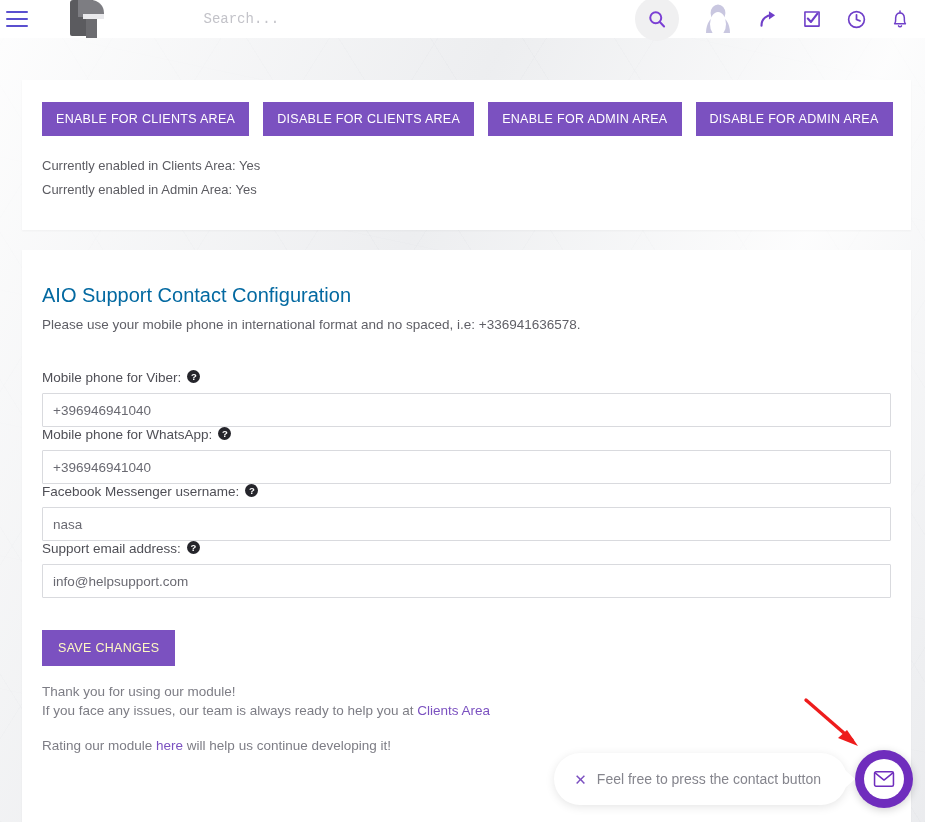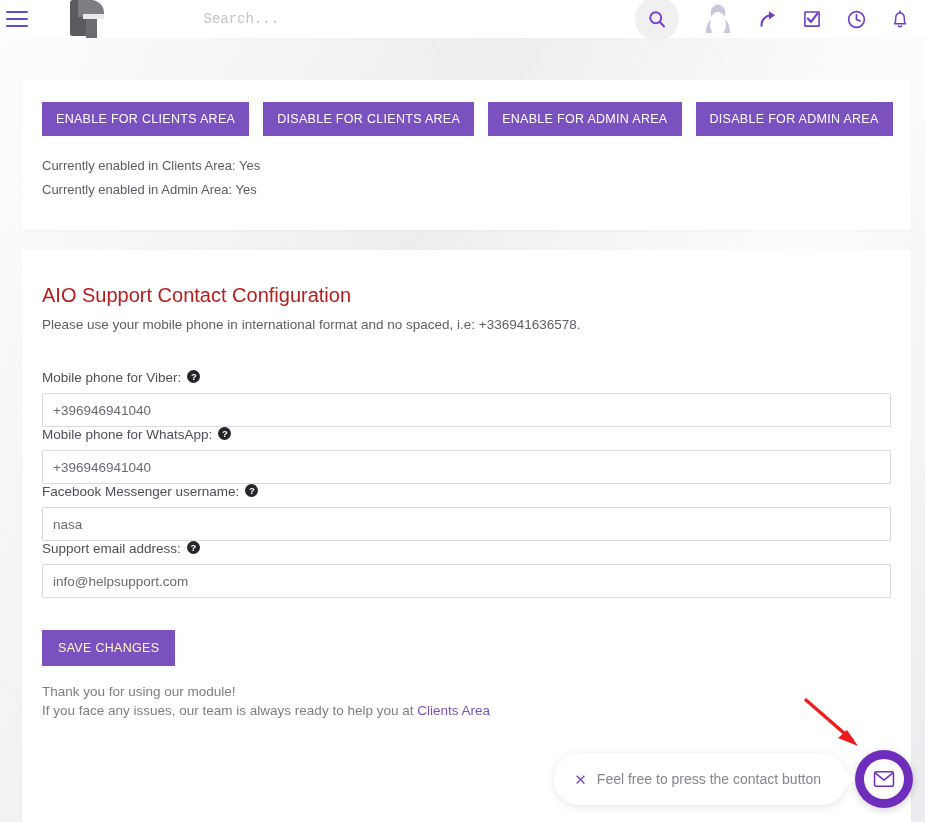--- a/index.html
+++ b/index.html
@@ -124,21 +124,21 @@
     font-size: 13px;
     color: #5c5c62;
     margin-top: 18px;
     line-height: 24px;
   }
   .status-line:first-of-type { margin-top: 26px; }
 
   .config-title {
     padding: 34px 0 0 20px;
     font-size: 20px;
-    color: #b91c1c;
+    color: #0369a1;
     font-weight: normal;
     margin: 0;
   }
   .config-sub {
     padding: 10px 0 0 20px;
     font-size: 13.5px;
     color: #5f5f66;
   }
   .field-group { padding: 0 20px; }
   .field-group.first { margin-top: 38px; }
@@ -356,20 +356,23 @@
   <div class="save-wrap">
     <button class="btn-save">SAVE CHANGES</button>
   </div>
 
   <div class="footer-note">
     <div>Thank you for using our module!</div>
     <div>
       <span>If you face any issues, our team is always ready to help you at </span><a href="#">Clients Area</a>
     </div>
     <div class="spacer"></div>
+    <div>
+      <span>Rating our module </span><a href="#">here</a><span> will help us continue developing it!</span>
+    </div>
   </div>
 </div>
 
 <div class="red-arrow">
   <svg width="70" height="62" viewBox="0 0 70 62">
     <line x1="6" y1="6" x2="52" y2="46" stroke="#ee1c1c" stroke-width="3.4" stroke-linecap="round"></line>
     <path d="M58 52 L38 44 L47 36 Z" fill="#ee1c1c"></path>
   </svg>
 </div>
 

